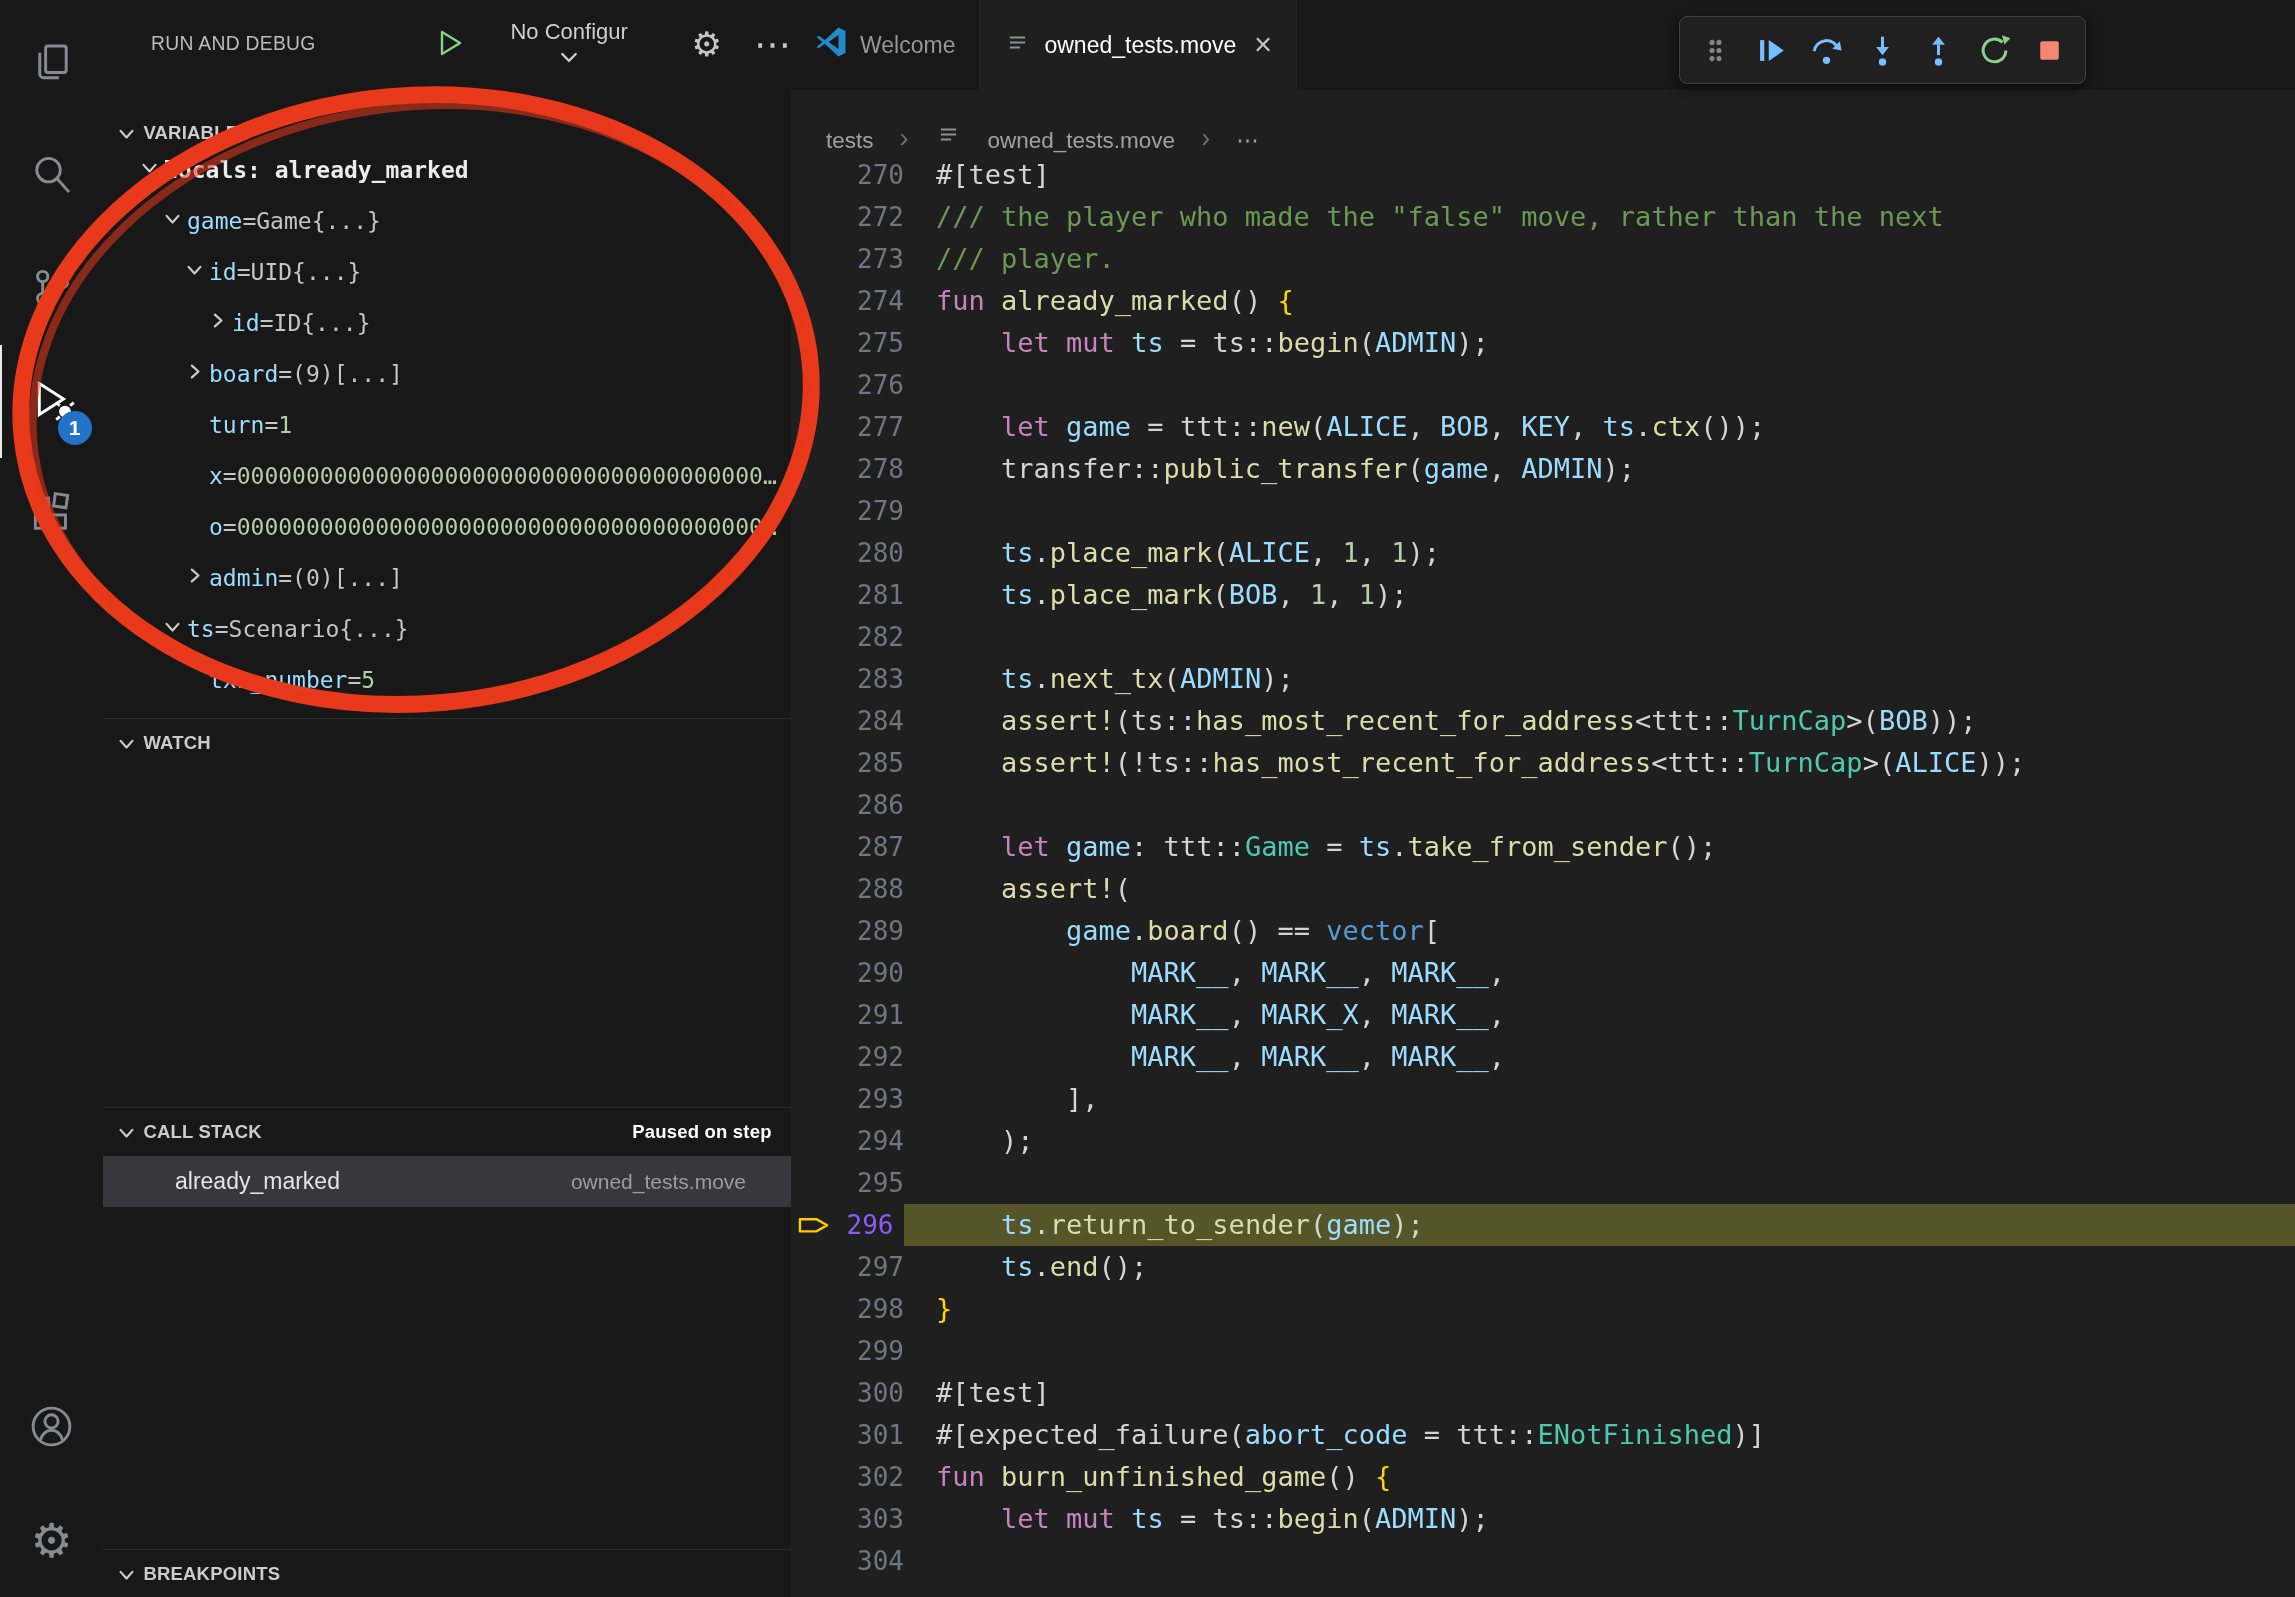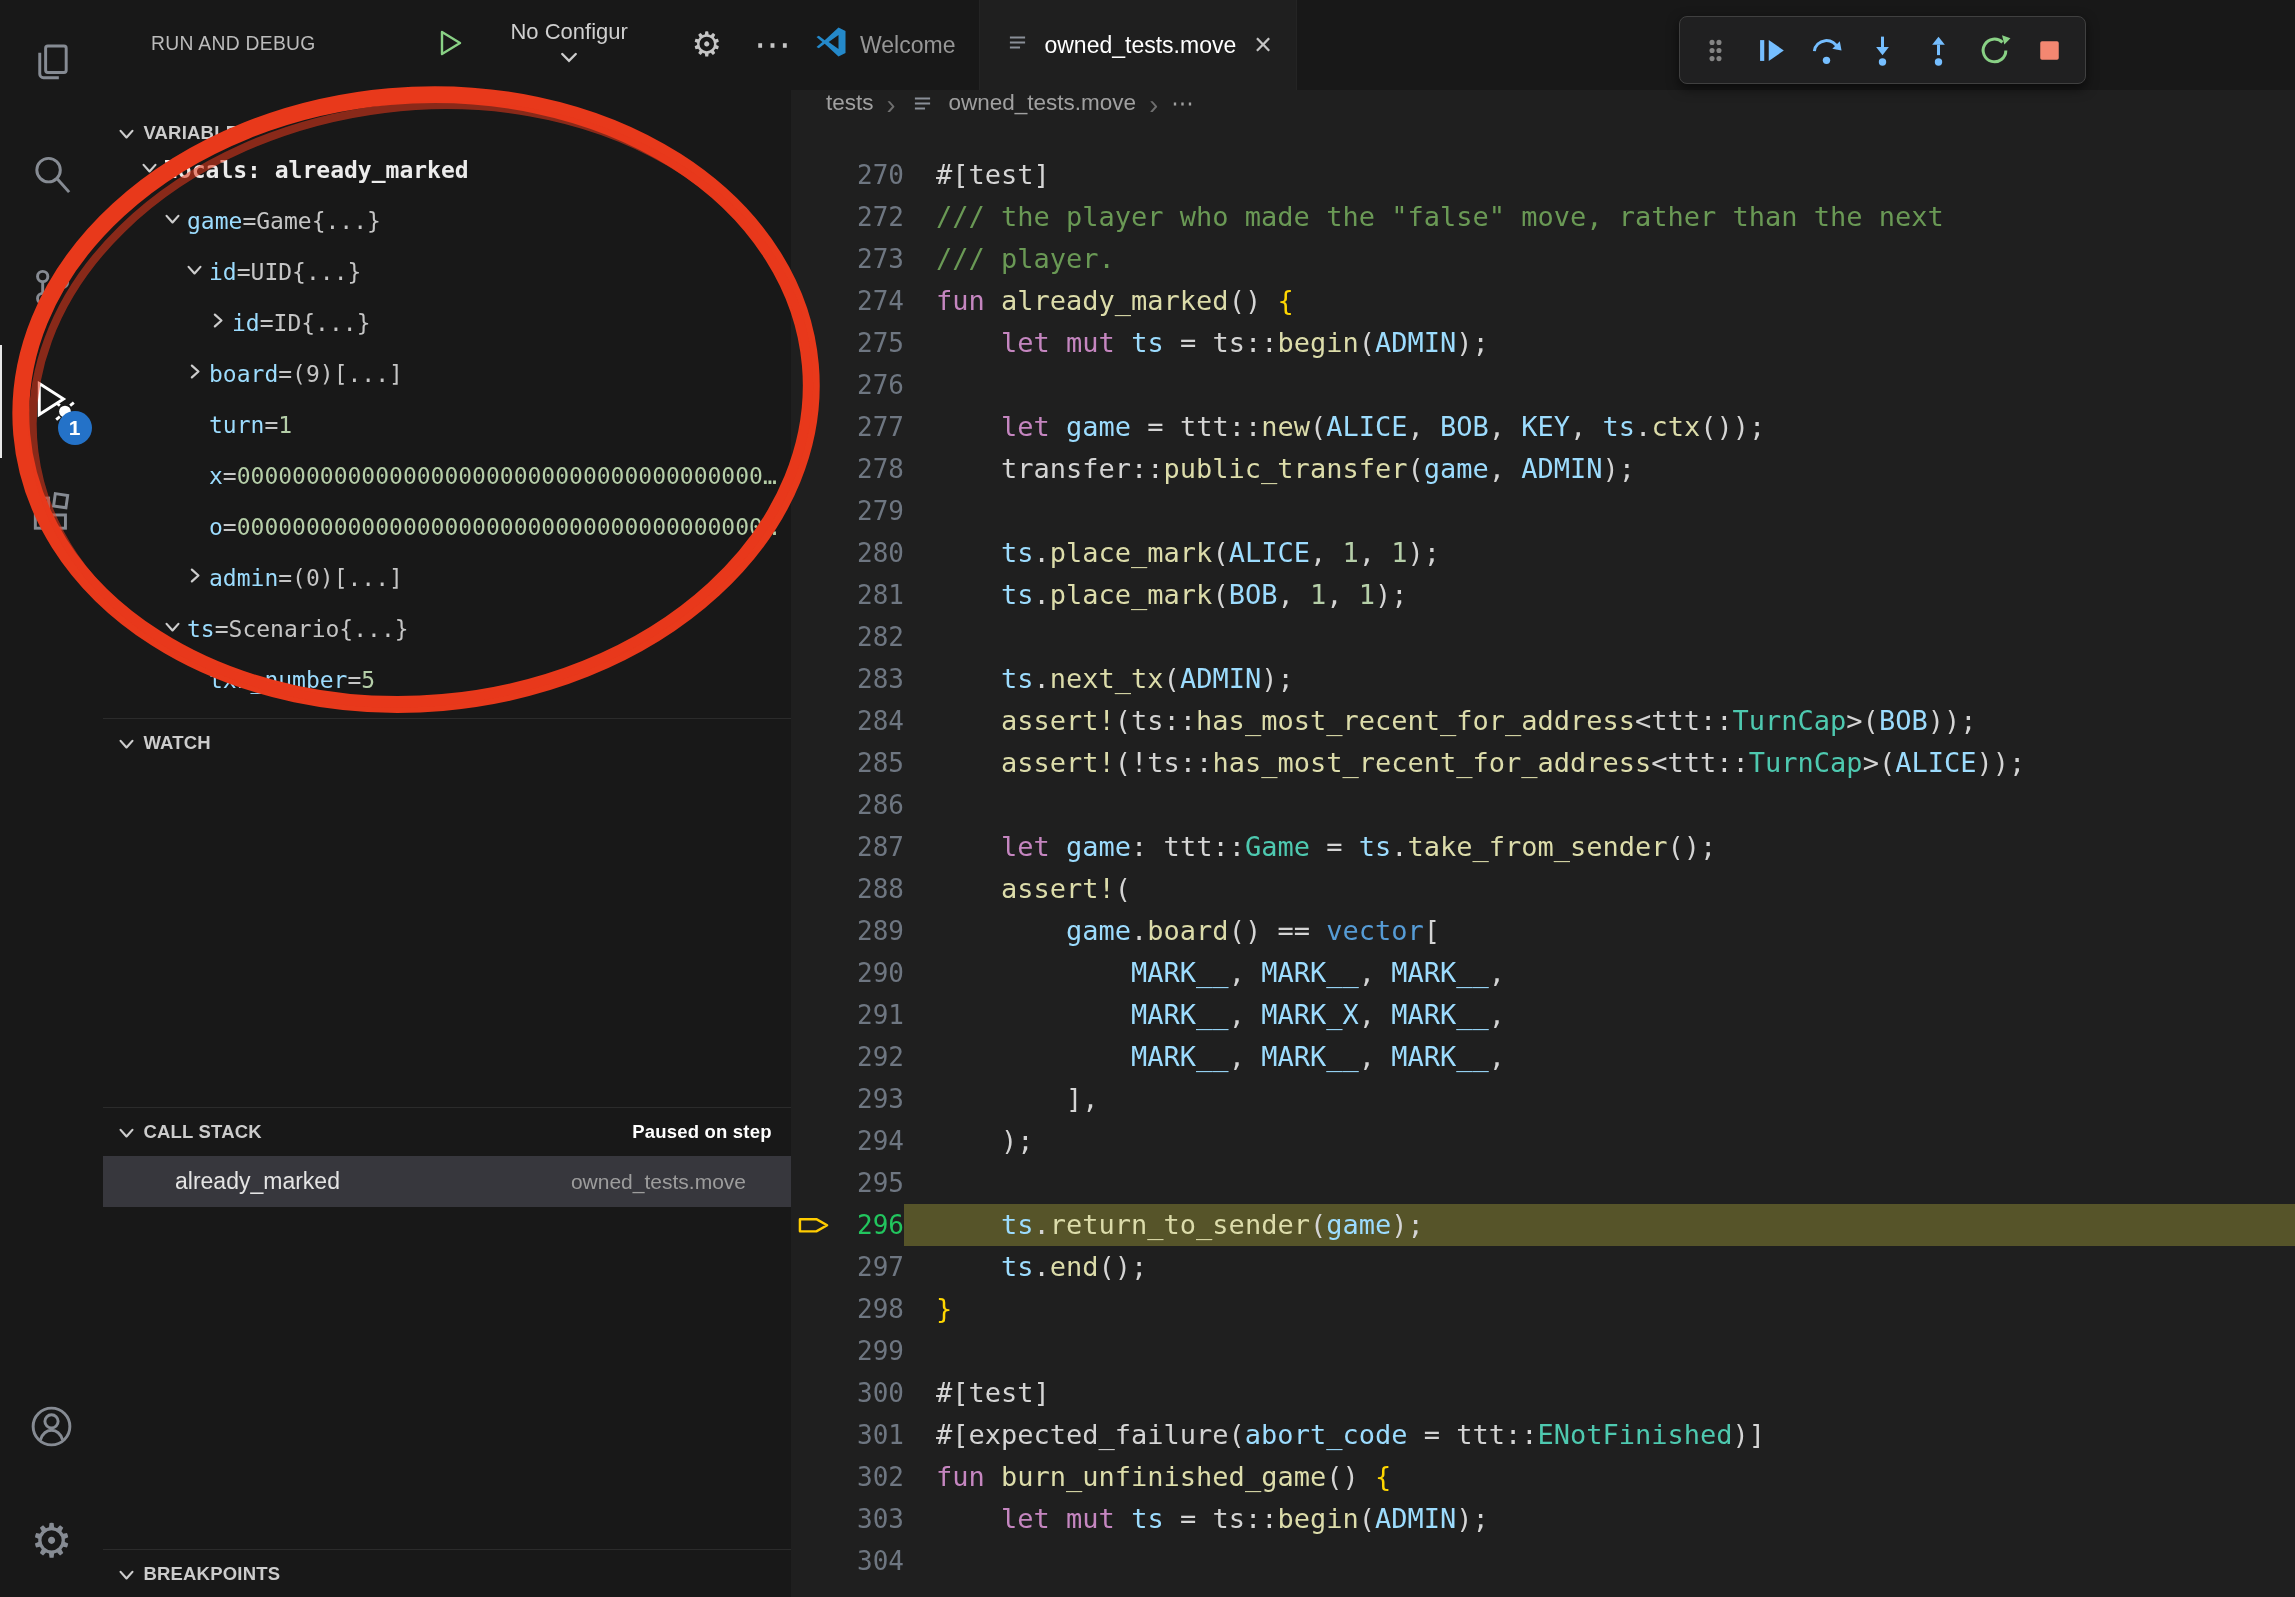--- a/index.html
+++ b/index.html
@@ -61,29 +61,29 @@
   
   .editor { flex:1; display:flex; flex-direction:column; position:relative; background:#1f1f1f; min-width:0; }
   .tab-bar { height:90px; flex:none; background:#181818; display:flex;text-align:right; }
   .tab { display:flex; align-items:center; gap:13px; padding:0 24px; font-size:23px; color:#969696;
          background:#181818; border-right:0.8px solid #242424; }
   .tab.active { background:#1f1f1f; color:#ffffff; }
   .tab .tab-close { font-size:31px; color:#c5c5c5; margin-left:4.8px; }
   .tab-file-icon svg, .bc-file-icon svg { width:27px; height:27px; stroke:#8a8f98; stroke-width:2.5; fill:none; }
   .vscode-logo svg { width:32px; height:32px; }
 
-  .breadcrumbs { height:64px; flex:none; display:flex; align-items:flex-start; gap:13px; padding-left:35px;
+  .breadcrumbs { height:64px; flex:none; display:flex; align-items:flex-end; gap:26px; padding-left:35px;
                  background:#1f1f1f; color:#a0a0a0; font-size:22.5px; }
   .bc-sep { color:#6f6f6f; font-size:27px; }
 
   .code { flex:1; overflow:hidden; background:#1f1f1f; }
   .code-line { display:flex; height:42px; line-height:42px; font-family:"DejaVu Sans Mono", monospace; font-size:27px; }
   .marker { width:45px; flex:none; display:flex; align-items:center; justify-content:center; }
   .lineno { width:68px; flex:none; text-align:right; color:#6e7681; font-size:26px; }
-  .code-line.current .lineno { color:#22c55e; }
+  .code-line.current .lineno { color:#8b5cf6;text-align:center; }
   .code-text { flex:1; padding-left:32px; white-space:pre; min-width:0; }
   .code-line.current .code-text { background:#565429; }
   .tok-plain{color:var(--tok-plain);} .tok-comment{color:var(--tok-comment);} .tok-keyword{color:var(--tok-keyword);}
   .tok-fname{color:var(--tok-fname);} .tok-type{color:var(--tok-type);} .tok-var{color:var(--tok-var);}
   .tok-kwblue{color:var(--tok-kwblue);} .tok-num{color:var(--tok-num);} .tok-brace{color:var(--tok-brace);}
 
   
   .debug-toolbar { position:absolute; top:16px; right:209px; height:68px; background:#202021;
                    border:0.8px solid #404040; border-radius:8px; box-shadow:0 4.8px 11.3px rgba(0,0,0,.55);
                    display:flex; align-items:center; padding:0 9.7px; gap:4.8px; z-index:20; }

